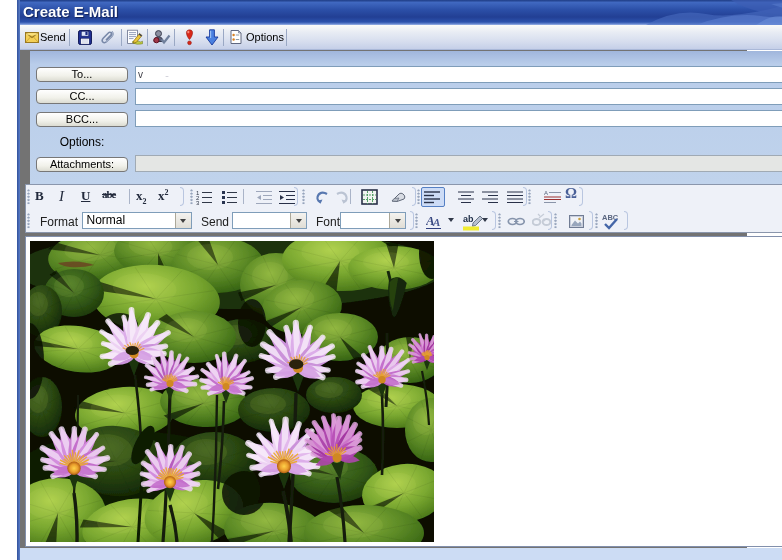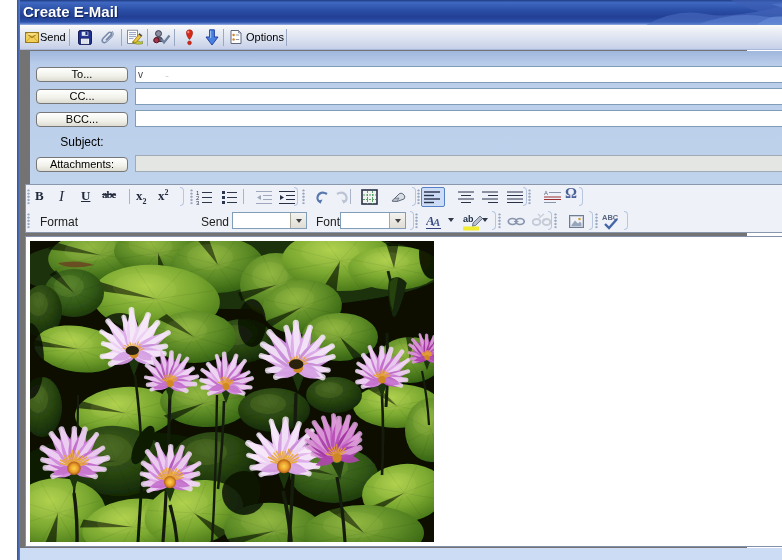--- a/index.html
+++ b/index.html
@@ -119,21 +119,21 @@
       <line x1="5.8" y1="6" x2="9.2" y2="6" stroke="#708090" stroke-width="0.8"></line>
       <line x1="5.8" y1="10.5" x2="9.2" y2="10.5" stroke="#708090" stroke-width="0.8"></line>
     </svg>
     <div class="tbtxt" style="left:226px">Options</div>
     <div class="tbsep" style="left:266px"></div>
   </div>
   <div id="formarea">
     <div class="fbtn" style="top:16px">To...</div>
     <div class="fbtn" style="top:38.4px">CC...</div>
     <div class="fbtn" style="top:60.8px">BCC...</div>
-    <div class="flabel" style="top:84px">Subject:</div>
+    <div class="flabel" style="top:84px">Options:</div>
     <div class="fbtn" style="top:105.6px">Attachments:</div>
     <div class="finput" style="top:14.5px"><span style="color:#404048;font-size:10px">v</span><span style="color:#c0c0cc;font-size:9px">&nbsp;&nbsp;&nbsp;&nbsp;&nbsp;&nbsp;&nbsp;&nbsp;&nbsp;˗&nbsp;</span></div>
     <div class="finput" style="top:37px"></div>
     <div class="finput" style="top:59.4px"></div>
     <div class="finput" style="top:104.2px;background:#e4e6e4;border-color:#a0aab4"></div>
   </div>
   <div id="editortb">
     <div class="erow" id="erow1" style="top:0;">
       <div class="grip" style="left:1px"></div>
       <span class="fmt" style="left:9px;font-weight:bold">B</span>
@@ -260,20 +260,21 @@
             <line x1="0" y1="8" x2="17" y2="8"></line>
             <line x1="0" y1="10.5" x2="17" y2="10.5"></line>
           </g>
         </svg>
       <span class="fmt" style="left:539px;font-size:15px;font-weight:bold;top:0px;color:#4a6098">Ω</span>
       <div class="ecap" style="left:553px"></div>
     </div>
     <div class="erow" id="erow2" style="top:24px;padding-left:23px;">
       <div class="grip" style="left:1px"></div>
       <div class="elabel" style="left:14px">Format</div>
+      <div class="ddl" style="left:55.5px;width:110px;padding-left:4px;line-height:15px">Normal<div class="ar"></div></div>
       <div class="elabel" style="left:175px">Send</div>
       <div class="ddl" style="left:206px;width:75px">
           <div class="ar"></div>
         </div>
       <div class="elabel" style="left:290px">Font</div>
       <div class="ddl" style="left:314px;width:66px">
           <div class="ar"></div>
         </div>
       <div class="ecap" style="left:384px"></div>
       <div class="grip" style="left:389px"></div>

